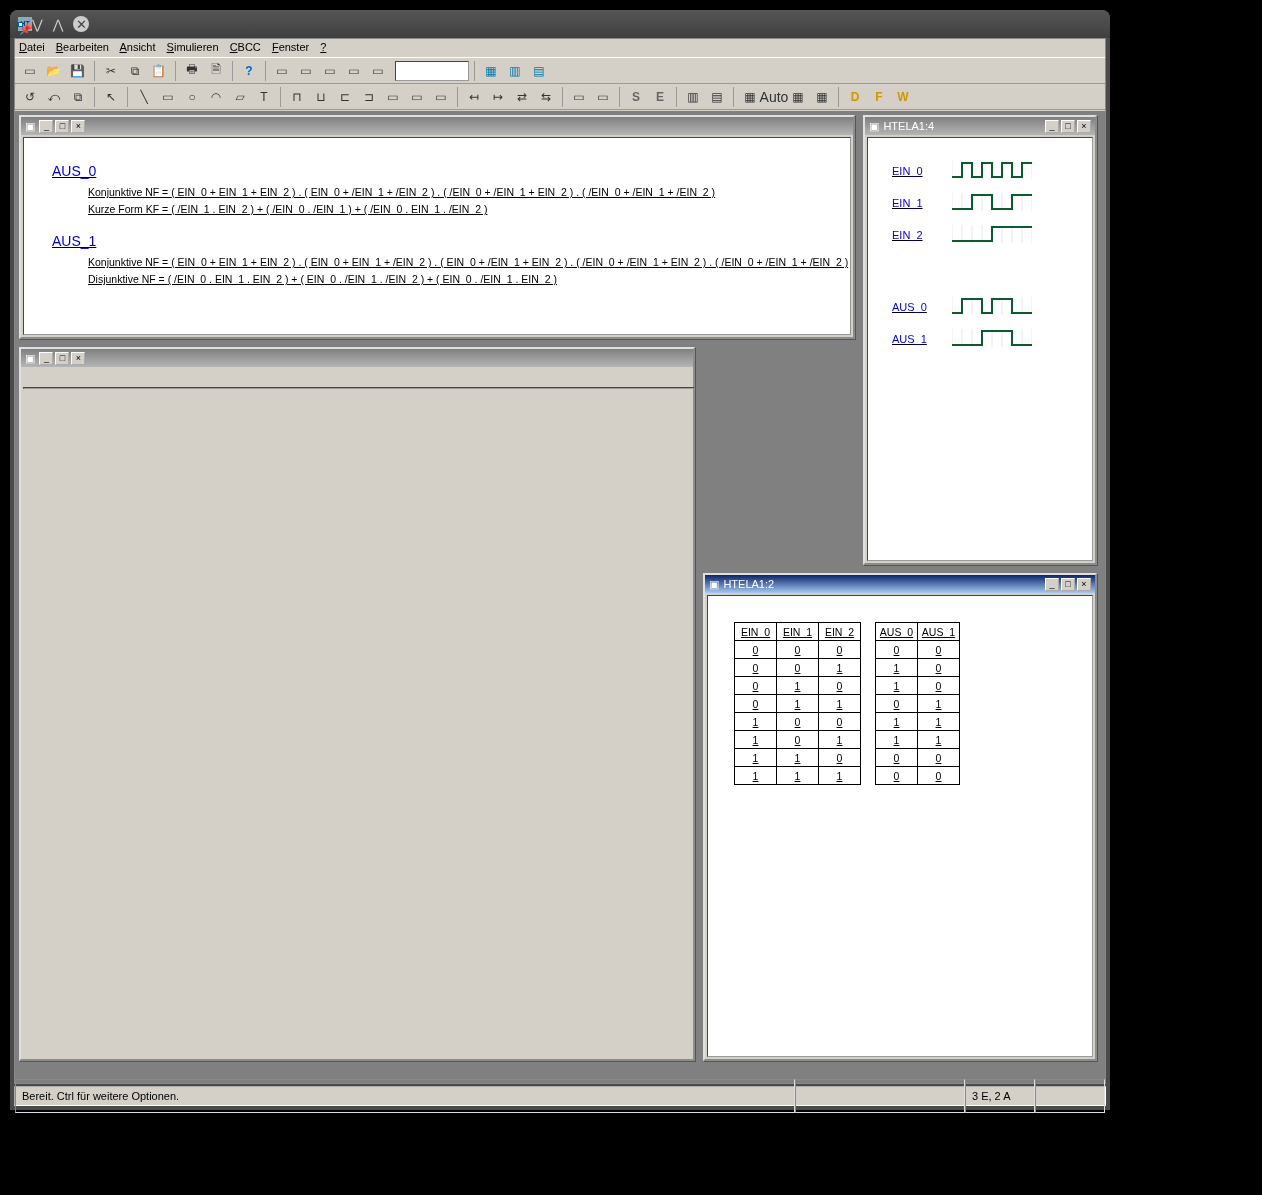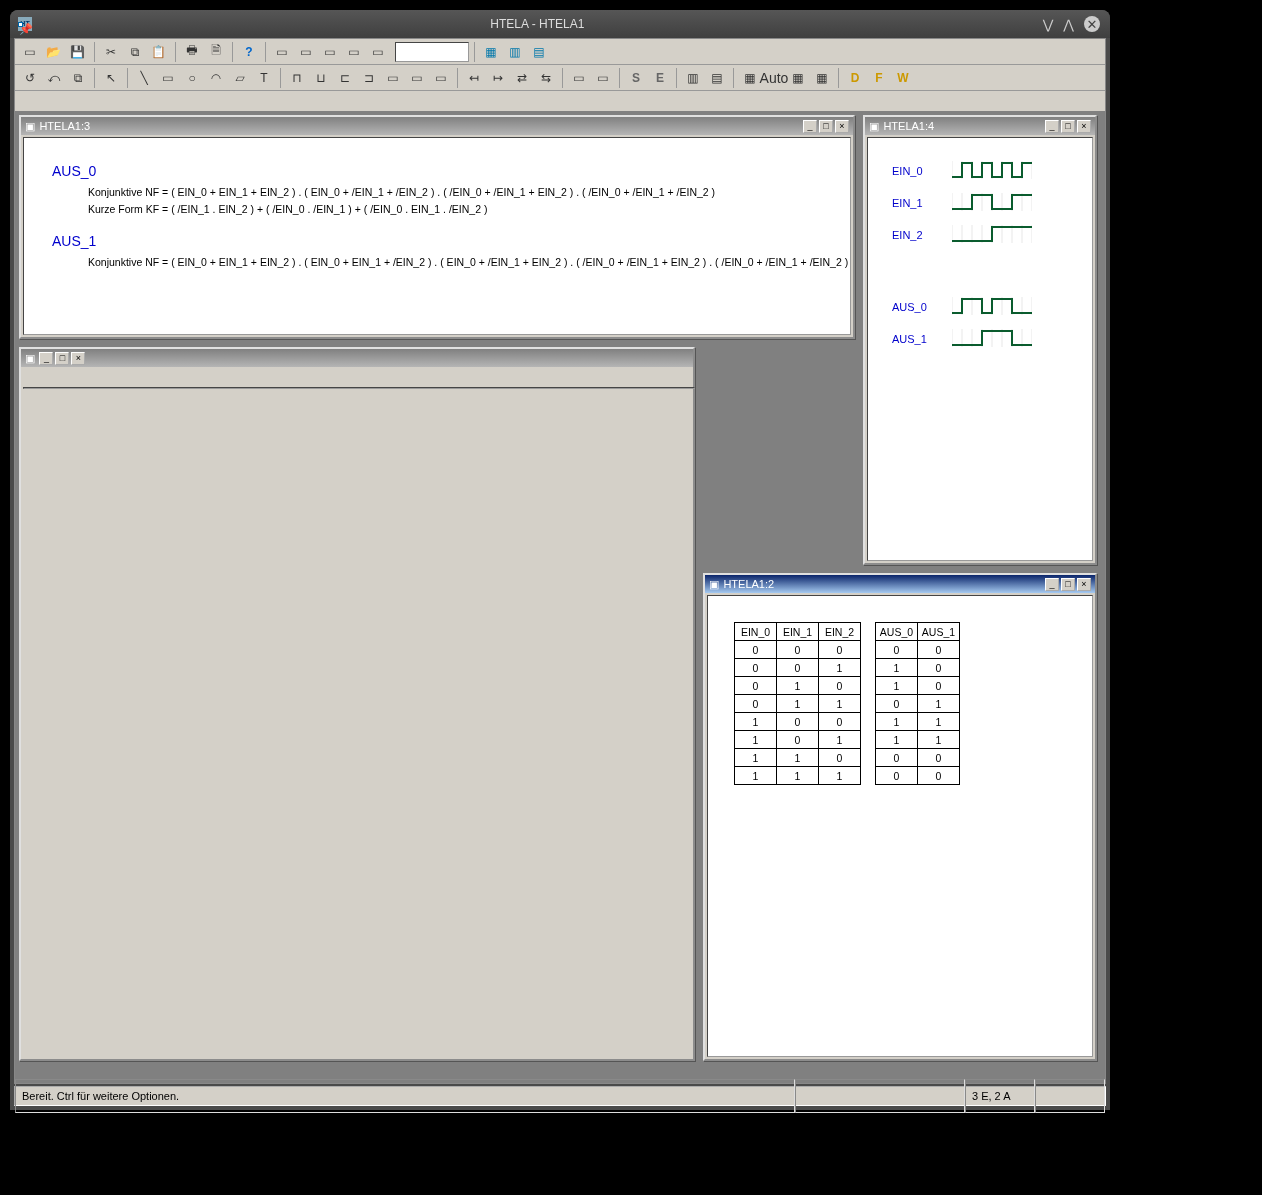--- a/index.html
+++ b/index.html
@@ -21,21 +21,21 @@
   .tsep { width:1px; height:20px; background:#999; margin:0 3px; }
   .combo { width:74px; height:20px; border:1px inset #999; background:#fff; margin-left:4px; }
   .yellow { color:#cc9900; font-weight:bold; }
   .mdi { position:absolute; left:0; right:0; top:72px; bottom:0; background:#808080; }
   .child { position:absolute; background:#d4d0c8; border:2px outset #e0e0e0; box-shadow:1px 1px 0 #555; }
   .child-title { height:18px; background:linear-gradient(#0a246a,#a6caf0); color:#fff; font-size:11px; display:flex; align-items:center; padding:0 4px; }
   .child-title.inactive { background:linear-gradient(#808080,#b5b5b5); }
   .child-title .t { flex:1; }
   .winbtns { display:flex; gap:2px; }
   .winbtns div { width:14px; height:13px; background:#d4d0c8; border:1px outset #fff; font-size:9px; text-align:center; line-height:11px; color:#000; cursor:pointer; }
-  .child-body { position:absolute; left:2px; right:2px; top:20px; bottom:2px; background:#fff; overflow:hidden; border:1px inset #999; }
+  .child-body { position:absolute; left:2px; right:2px; top:20px; bottom:2px; background:#fff; overflow:hidden; border:1px inset #999;text-decoration:underline; }
   .eq-content { padding:18px 28px; font-size:11px; line-height:1.6; }
   .eq-head { color:#0000cc; font-size:14px; margin-top:4px; margin-bottom:2px; }
   .eq-line { color:#000; margin-left:36px; font-size:10.5px; white-space:nowrap; }
   .wave-content { padding:20px 24px; }
   .wave-row { display:flex; align-items:center; height:26px; margin-bottom:6px; }
   .wave-label { width:60px; color:#0000cc; font-size:11px; }
   .wave-svg { }
   .tt-content { padding:26px 26px; display:flex; gap:14px; }
   table.tt { border-collapse:collapse; }
   table.tt th, table.tt td { border:1px solid #000; width:42px; height:18px; text-align:center; font-size:10.5px; font-weight:normal; }
@@ -49,29 +49,37 @@
 </style>
 </head>
 <body>
 
 <div class="outer-window">
   <div class="titlebar">
     <div class="left">
       <div class="app-icon">HT</div>
       <span class="pin">📌</span>
     </div>
-    <div class="title">HTELA - HTELA1</div>
     <div class="right">
       <span>⋁</span>
       <span>⋀</span>
       <span style="background:#ccc;border-radius:50%;width:16px;height:16px;display:inline-flex;align-items:center;justify-content:center;color:#444">✕</span>
     </div>
   </div>
 
   <div class="app-frame">
+    <div class="menubar">
+      <span><u>D</u>atei</span>
+      <span><u>B</u>earbeiten</span>
+      <span><u>A</u>nsicht</span>
+      <span><u>S</u>imulieren</span>
+      <span><u>C</u>BCC</span>
+      <span><u>F</u>enster</span>
+      <span><u>?</u></span>
+    </div>
 
     <div class="toolbar">
       <div class="tbtn">▭</div>
       <div class="tbtn" style="color:#c90">📂</div>
       <div class="tbtn">💾</div>
       <div class="tsep"></div>
       <div class="tbtn">✂</div>
       <div class="tbtn">⧉</div>
       <div class="tbtn">📋</div>
       <div class="tsep"></div>
@@ -136,34 +144,34 @@
       <div class="tbtn yellow">D</div>
       <div class="tbtn yellow">F</div>
       <div class="tbtn yellow">W</div>
     </div>
 
     <div class="mdi">
 
       <div class="child" style="left:4px; top:4px; width:836px; height:224px;">
         <div class="child-title inactive">
           <span style="margin-right:4px">▣</span>
-          <span class="t">HTELA1:3</span>
           <div class="winbtns">
             <div>_</div>
             <div>□</div>
             <div>×</div>
           </div>
         </div>
         <div class="child-body">
           <div class="eq-content">
             <div class="eq-head">AUS_0</div>
             <div class="eq-line"><span>Konjunktive NF = </span><span>( EIN_0 + EIN_1 + EIN_2 )  .  ( EIN_0 + /EIN_1 + /EIN_2 )  .  ( /EIN_0 + /EIN_1 + EIN_2 )  .  ( /EIN_0 + /EIN_1 + /EIN_2 )</span></div>
             <div class="eq-line"><span>Kurze Form KF = </span><span>( /EIN_1 . EIN_2 ) + ( /EIN_0 . /EIN_1 ) + ( /EIN_0 . EIN_1 . /EIN_2 )</span></div>
             <div class="eq-head" style="margin-top:12px">AUS_1</div>
             <div class="eq-line"><span>Konjunktive NF = </span><span>( EIN_0 + EIN_1 + EIN_2 )  .  ( EIN_0 + EIN_1 + /EIN_2 )  .  ( EIN_0 + /EIN_1 + EIN_2 )  .  ( /EIN_0 + /EIN_1 + EIN_2 )  .  ( /EIN_0 + /EIN_1 + /EIN_2 )</span></div>
+            <div class="eq-line"><span>Disjunktive NF = </span><span>( /EIN_0 . EIN_1 . EIN_2 ) + ( EIN_0 . /EIN_1 . /EIN_2 ) + ( EIN_0 . /EIN_1 . EIN_2 )</span></div>
           </div>
         </div>
       </div>
 
       <div class="child" style="left:848px; top:4px; width:234px; height:450px;">
         <div class="child-title inactive">
           <span style="margin-right:4px">▣</span>
           <span class="t">HTELA1:4</span>
           <div class="winbtns">
             <div>_</div>

